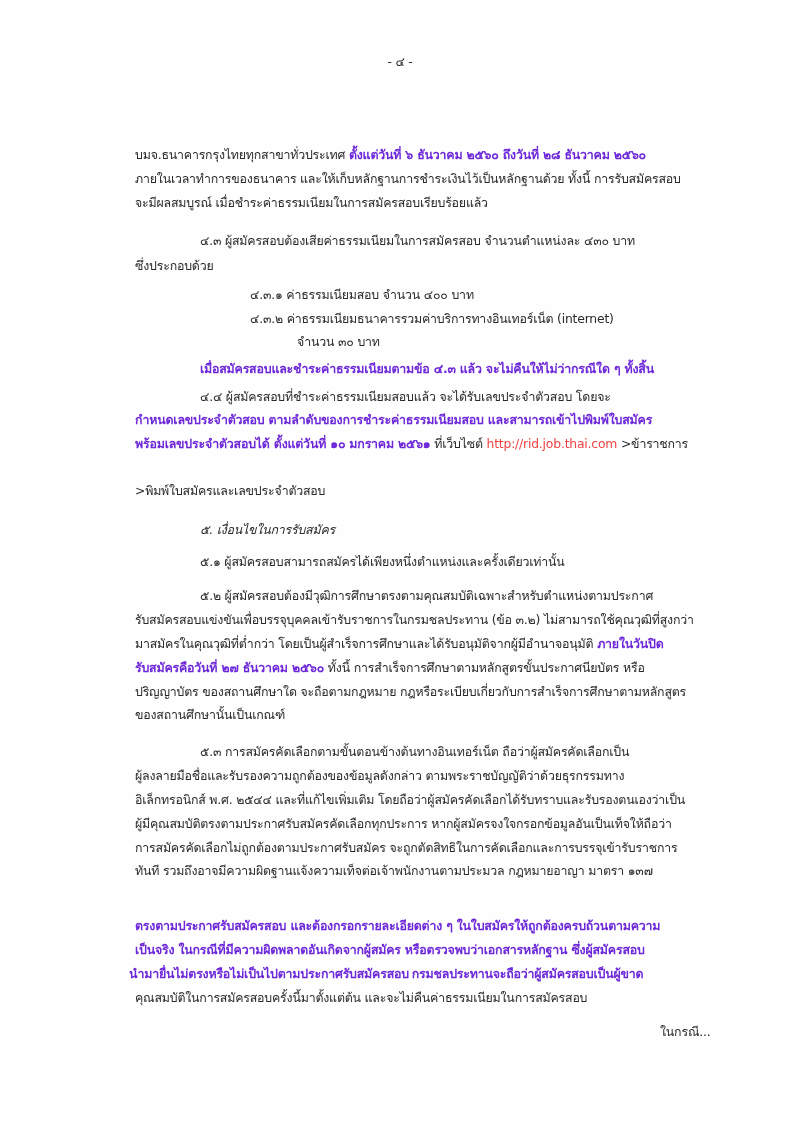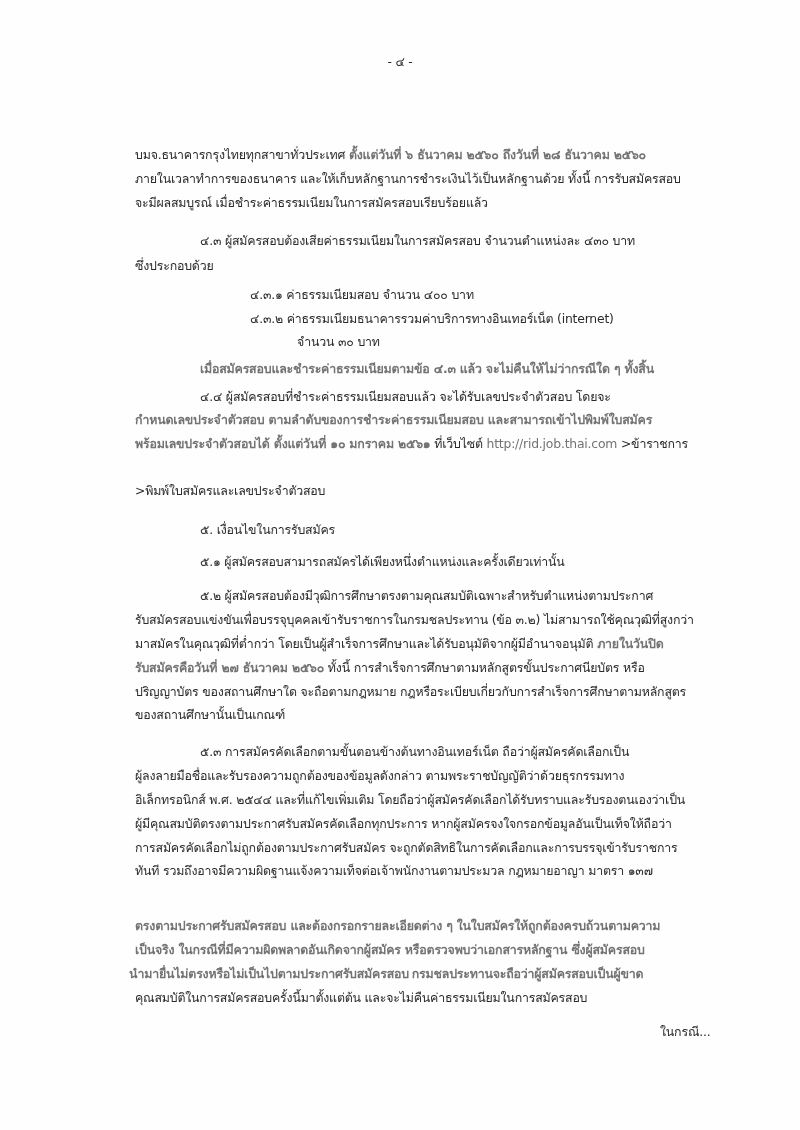--- a/index.html
+++ b/index.html
@@ -6,23 +6,23 @@
     body { width: 800px; height: 1130px; position: relative; overflow: hidden; }
     .page {
       position: absolute; left: 0; top: 0; width: 800px; height: 1130px;
       background: #fefefe;
       font-family: "DejaVu Sans", "Liberation Sans", sans-serif;
       color: #2a2a2a;
       font-size: 12.4px;
       letter-spacing: -0.2px;
     }
     .ln { position: absolute; white-space: nowrap; line-height: 18px; }
-    .b { font-weight: bold; color: #737373; }
+    .b { font-weight: bold; color: #6d28d9; }
     .pagenum { left: 375px; top: 53px; width: 50px; text-align: center; }
-    a.url { color: #737373; text-decoration: none; }
+    a.url { color: #ef4444; text-decoration: none; }
   </style>
 </head>
 <body>
 
 <div class="page">
 
   <div class="ln pagenum">- ๔ -</div>
 
   <div class="ln" style="left:135px; top:146px;"><span>บมจ.ธนาคารกรุงไทยทุกสาขาทั่วประเทศ </span><span class="b">ตั้งแต่วันที่ ๖ ธันวาคม ๒๕๖๐ ถึงวันที่ ๒๘ ธันวาคม ๒๕๖๐</span></div>
   <div class="ln" style="left:135px; top:170px;">ภายในเวลาทำการของธนาคาร และให้เก็บหลักฐานการชำระเงินไว้เป็นหลักฐานด้วย ทั้งนี้ การรับสมัครสอบ</div>
@@ -33,21 +33,21 @@
   <div class="ln" style="left:250px; top:286px;">๔.๓.๑  ค่าธรรมเนียมสอบ  จำนวน ๔๐๐ บาท</div>
   <div class="ln" style="left:250px; top:310px;text-align:right;">๔.๓.๒  ค่าธรรมเนียมธนาคารรวมค่าบริการทางอินเทอร์เน็ต (internet)</div>
   <div class="ln" style="left:297px; top:333px;">จำนวน ๓๐ บาท</div>
   <div class="ln b" style="left:200px; top:360px;">เมื่อสมัครสอบและชำระค่าธรรมเนียมตามข้อ ๔.๓ แล้ว จะไม่คืนให้ไม่ว่ากรณีใด ๆ ทั้งสิ้น</div>
 
   <div class="ln" style="left:200px; top:388px;">๔.๔ ผู้สมัครสอบที่ชำระค่าธรรมเนียมสอบแล้ว จะได้รับเลขประจำตัวสอบ โดยจะ</div>
   <div class="ln b" style="left:135px; top:411px;">กำหนดเลขประจำตัวสอบ ตามลำดับของการชำระค่าธรรมเนียมสอบ และสามารถเข้าไปพิมพ์ใบสมัคร</div>
   <div class="ln" style="left:135px; top:435px;"><span class="b">พร้อมเลขประจำตัวสอบได้ ตั้งแต่วันที่ ๑๐ มกราคม ๒๕๖๑</span><span> ที่เว็บไซต์ </span><a class="url">http://rid.job.thai.com</a><span> &gt;ข้าราชการ</span></div>
   <div class="ln" style="left:135px; top:482px;">&gt;พิมพ์ใบสมัครและเลขประจำตัวสอบ</div>
 
-  <div class="ln" style="left:200px; top:521px;">๕. เงื่อนไขในการรับสมัคร</div>
+  <div class="ln" style="left:200px; top:521px;font-style:italic;">๕. เงื่อนไขในการรับสมัคร</div>
   <div class="ln" style="left:200px; top:553px;">๕.๑  ผู้สมัครสอบสามารถสมัครได้เพียงหนึ่งตำแหน่งและครั้งเดียวเท่านั้น</div>
 
   <div class="ln" style="left:200px; top:587px;">๕.๒  ผู้สมัครสอบต้องมีวุฒิการศึกษาตรงตามคุณสมบัติเฉพาะสำหรับตำแหน่งตามประกาศ</div>
   <div class="ln" style="left:135px; top:611px;">รับสมัครสอบแข่งขันเพื่อบรรจุบุคคลเข้ารับราชการในกรมชลประทาน (ข้อ ๓.๒) ไม่สามารถใช้คุณวุฒิที่สูงกว่า</div>
   <div class="ln" style="left:135px; top:635px;"><span>มาสมัครในคุณวุฒิที่ต่ำกว่า โดยเป็นผู้สำเร็จการศึกษาและได้รับอนุมัติจากผู้มีอำนาจอนุมัติ </span><span class="b">ภายในวันปิด</span></div>
   <div class="ln" style="left:135px; top:659px;"><span class="b">รับสมัครคือวันที่ ๒๗ ธันวาคม ๒๕๖๐</span><span> ทั้งนี้ การสำเร็จการศึกษาตามหลักสูตรขั้นประกาศนียบัตร หรือ</span></div>
   <div class="ln" style="left:135px; top:683px;">ปริญญาบัตร ของสถานศึกษาใด จะถือตามกฎหมาย กฎหรือระเบียบเกี่ยวกับการสำเร็จการศึกษาตามหลักสูตร</div>
   <div class="ln" style="left:135px; top:706px;">ของสถานศึกษานั้นเป็นเกณฑ์</div>
 
   <div class="ln" style="left:200px; top:743px;">๕.๓ การสมัครคัดเลือกตามขั้นตอนข้างต้นทางอินเทอร์เน็ต ถือว่าผู้สมัครคัดเลือกเป็น</div>

